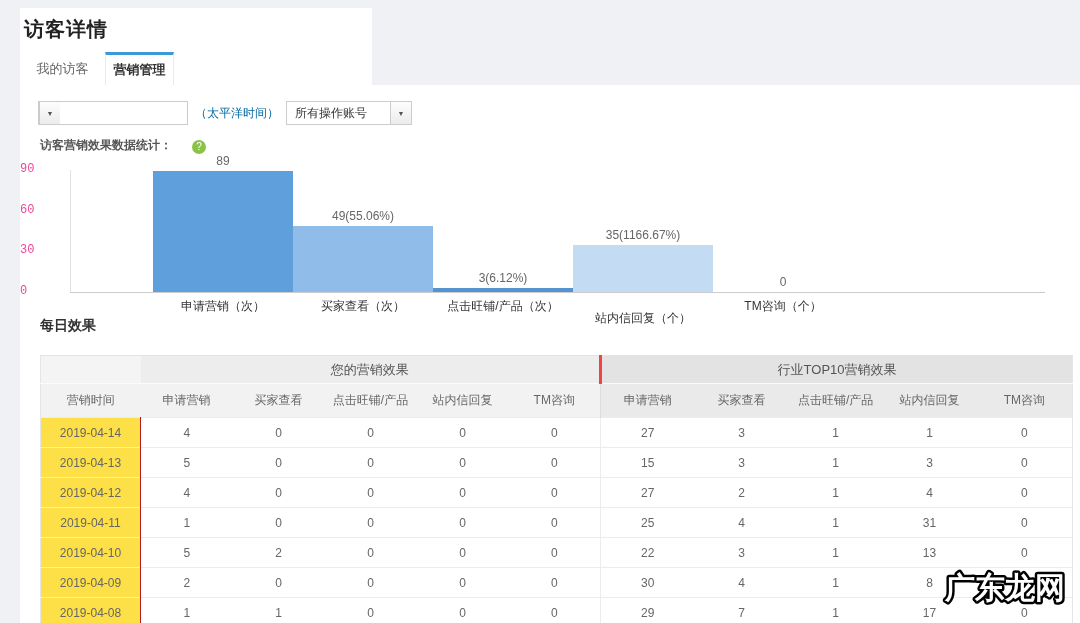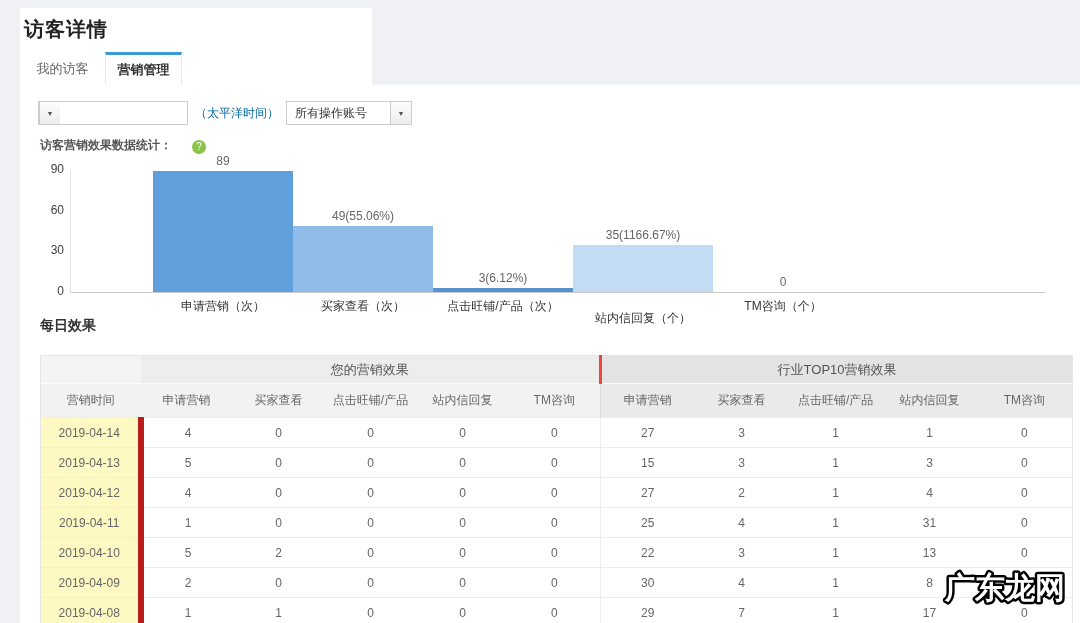--- a/index.html
+++ b/index.html
@@ -6,21 +6,21 @@
   html,body { background:#f0f1f4; }
   body { font-family:"Liberation Sans","DejaVu Sans",sans-serif; }
   .page { position:relative; width:1080px; height:623px; background:#f0f1f4; overflow:hidden; }
 
   
   .header-block { position:absolute; left:20px; top:8px; width:352px; height:77px; background:#ffffff; }
   .page-title { position:absolute; left:24px; top:16px; font-size:20px; font-weight:bold; color:#222; letter-spacing:1px; }
   .tabs { position:absolute; left:20px; top:52px; height:33px; display:flex; }
   .tab { height:33px; line-height:33px; text-align:center; font-size:13px; color:#666; cursor:pointer; }
   .tab.inactive { width:85px; background:transparent; }
-  .tab.active { width:77px; background:#fff; color:#333; font-weight:bold; border-top:3px solid #3a9ad5; line-height:30px; border-left:1px solid #e9e9e9; border-right:1px solid #e9e9e9; }
+  .tab.active { width:69px; background:#fff; color:#333; font-weight:bold; border-top:3px solid #3a9ad5; line-height:30px; border-left:1px solid #e9e9e9; border-right:1px solid #e9e9e9; }
 
   
   .content { position:absolute; left:20px; top:85px; width:1060px; height:538px; background:#ffffff; }
 
   
   .filters { position:absolute; left:18px; top:16px; display:flex; align-items:center; gap:7px; }
   .select { display:flex; height:24px; border:1px solid #ccc; background:#fff; align-items:stretch; cursor:pointer; }
   .select .sel-text { padding:0 8px; font-size:12px; color:#333; line-height:22px; }
   .select.sel-date { width:150px; }
   .select.sel-account { width:126px; }
@@ -28,39 +28,39 @@
   .sel-arrow { width:21px; border-left:1px solid #ccc; background:linear-gradient(#fdfdfd,#ececec); display:flex; align-items:center; justify-content:center; font-size:7px; color:#555; }
   .tz-note { font-size:12px; color:#0369a1; }
 
   
   .chart-label-row { position:absolute; left:20px; top:52px; display:flex; align-items:flex-end; gap:20px; }
   .chart-label { font-size:12px; font-weight:bold; color:#555; }
   .help-icon { width:14px; height:14px; border-radius:50%; background:#8bc34a; color:#fff; font-size:10px; line-height:14px; text-align:center; cursor:pointer; }
   .chart { position:absolute; left:0; top:83px; width:1040px; height:150px; }
   .y-axis-line { position:absolute; left:50px; top:2px; width:1px; height:122px; background:#e2e2e2; }
   .baseline { position:absolute; left:50px; top:124px; width:975px; height:1px; background:#ccc; }
-  .y-tick { position:absolute; left:0; width:44px; text-align:right; font-size:12px; color:#404040; }
+  .y-tick { position:absolute; left:0; width:44px; text-align:left; font-size:12px; color:#ec4899;font-family:Liberation Mono, monospace; }
   .bar { position:absolute; width:140px; }
   .bar-label { position:absolute; width:140px; text-align:center; font-size:12px; color:#666; }
   .x-label { position:absolute; top:130px; width:140px; text-align:center; font-size:12px; color:#333; }
 
   
   .daily-title { position:absolute; left:20px; top:232px; font-size:14px; font-weight:bold; color:#333; }
   .daily-table { position:absolute; left:20px; top:270px; width:1032px; border-collapse:collapse; table-layout:fixed; border:1px solid #e5e5e5; }
   .daily-table th, .daily-table td { font-weight:normal; text-align:center; font-size:12px; color:#666; }
   .gh-row th { height:28px; font-size:13px; color:#555; border-bottom:1px solid #fbfbfb; }
   .th-corner { background:#f4f4f4; }
   .th-group1 { background:#ededed; }
   .th-group2 { background:#e3e3e3; border-left:3px solid #ef4444; }
   .sub-row th { height:34px; }
   .sub-left { background:#f2f2f2; }
   .sub-right { background:#eaeaea; }
   .sub-gb { border-left:1px solid #ddd; }
   .daily-table tbody td { height:30px; border-top:1px solid #ececec; background:#fff; }
-  .daily-table tbody td.date-cell { background:#fef9c3; border-right:6px solid #b91c1c; }
+  .daily-table tbody td.date-cell { background:#fde047; border-right:1px solid #b91c1c; }
   .daily-table tbody td.group-boundary { border-left:1px solid #ececec; }
 
   
   .watermark { position:absolute; left:933px; top:564px; width:145px; height:48px; pointer-events:none; }
 </style>
 </head>
 <body>
 
 <div class="page">
 

